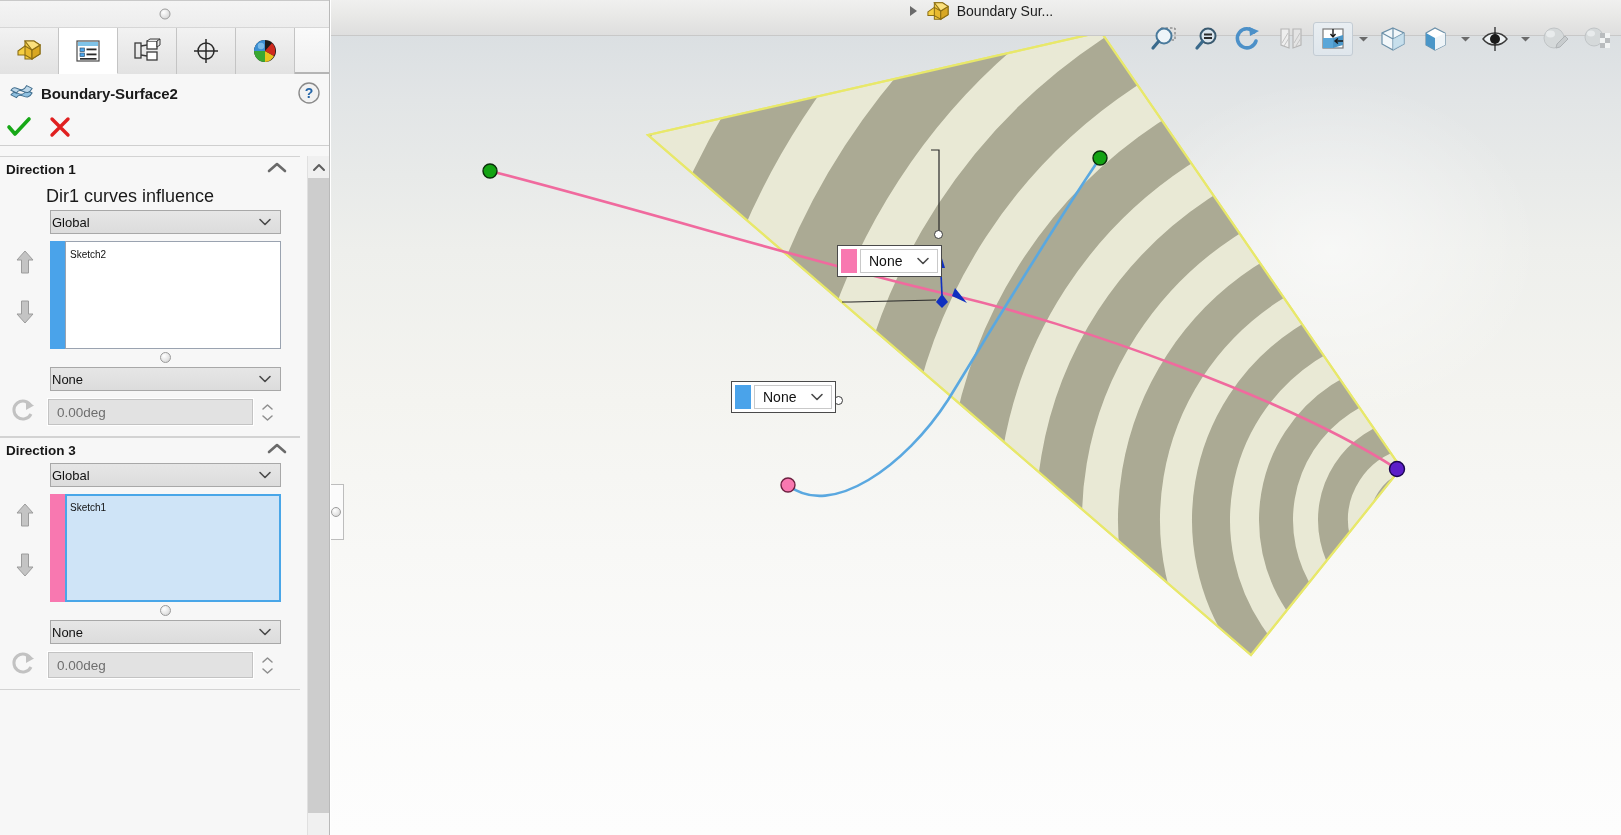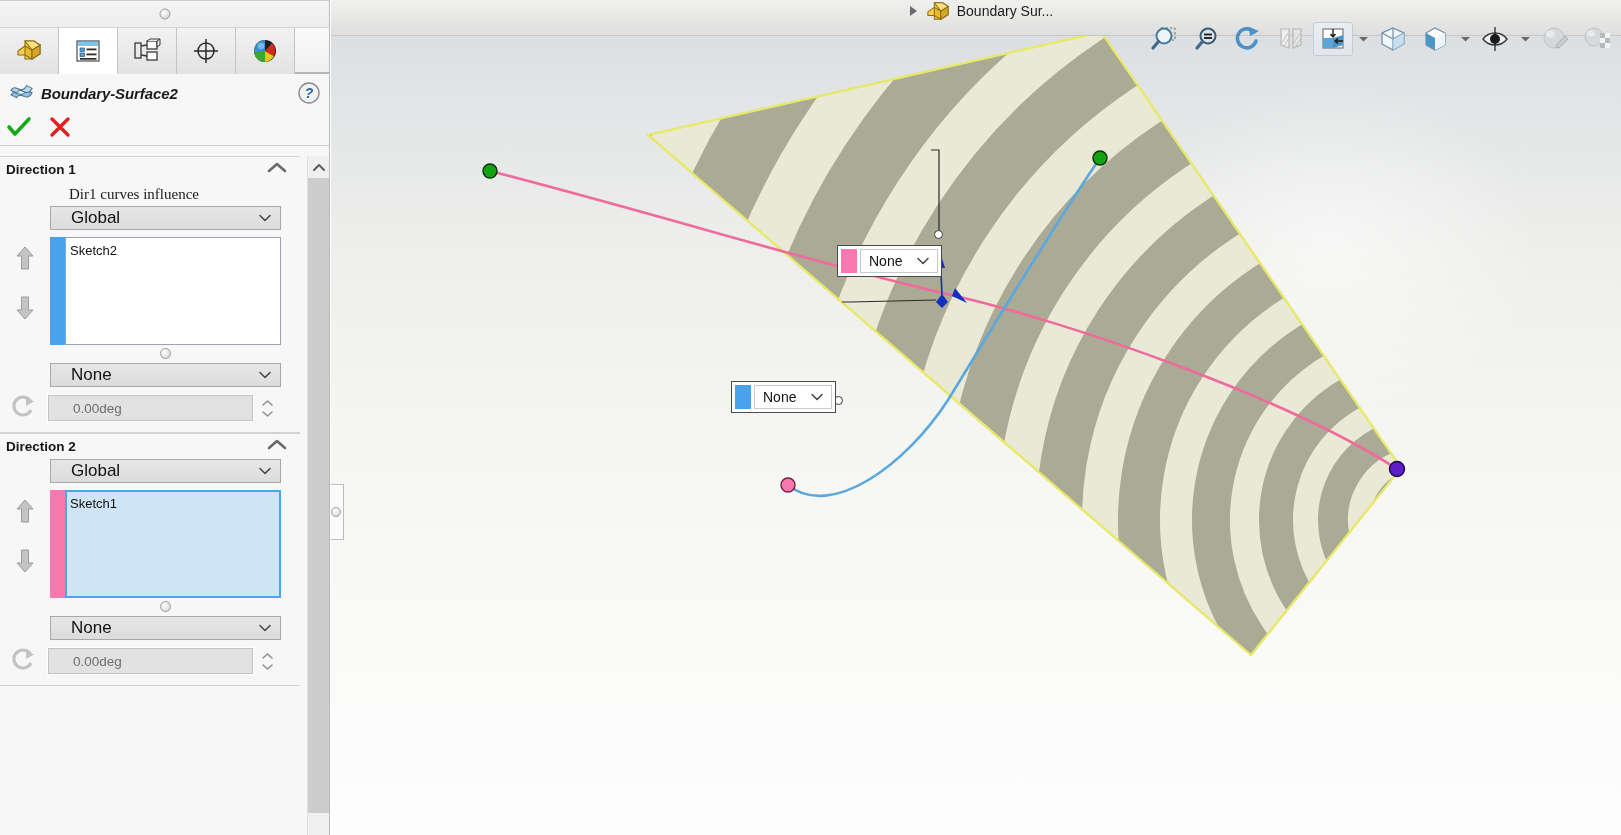--- a/index.html
+++ b/index.html
@@ -68,21 +68,20 @@
     background: linear-gradient(to bottom,#fafafa,#f0f0f0);
     border-bottom: 1px solid #b5b5b5;
   }
 
   
   .title-row {
     display: flex; align-items: center;
     height: 38px;
     padding: 0 8px 0 9px;
     background: #f7f7f7;
-    font-style: italic;
   }
   .title-icon { width: 26px; height: 22px; margin-right: 6px; flex: none; }
   .title-text {
     font-size: 15px; font-weight: bold; color: #1a1a1a;
     letter-spacing: -0.1px;
     white-space: nowrap;
   }
   .help-btn {
     margin-left: auto;
     width: 24px; height: 24px;
@@ -127,40 +126,39 @@
   }
   .section-title {
     font-size: 13.5px; font-weight: bold; color: #161616;
   }
   .collapse-chev {
     margin-left: auto; margin-right: 12px;
     cursor: pointer;
   }
 
   .sub-label {
-    font-size: 15px;
+    font-size: 18px;
     color: #1a1a1a;
-    padding: 4px 0 3px 69px;
-    font-family: Liberation Serif, serif;
+    padding: 4px 0 3px 46px;
   }
 
   
   .combo {
     position: relative;
     margin-left: 50px;
     width: 231px;
     height: 24px;
     background: linear-gradient(to bottom,#e6e6e6,#dcdcdc);
     border: 1px solid #a8a8a8;
     display: flex; align-items: center;
     cursor: pointer;
   }
   .combo-text {
-    font-size: 17px; color: #111;
-    padding-left: 20px;
+    font-size: 13px; color: #111;
+    padding-left: 1px;
   }
   .combo-arrow {
     position: absolute; right: 8px; top: 50%;
     transform: translateY(-50%);
   }
 
   
   .listrow {
     display: flex;
     margin-top: 7px;
@@ -179,21 +177,21 @@
     position: absolute;
     left: 0; top: 0;
     width: 15px; height: 100%;
   }
   .listbox {
     margin-left: 15px;
     width: 216px;
     height: 108px;
     background: #ffffff;
     border: 1px solid #9aa3b0;
-    font-size: 13px;
+    font-size: 10px;
     color: #111;
     padding: 4px 0 0 4px;
     overflow: hidden;
     cursor: text;
   }
   .listbox.selected {
     background: #cfe4f7;
     border: 2px solid #49a6e8;
     padding: 3px 8px 0 3px;
   }
@@ -215,21 +213,21 @@
     margin-top: 6px;
     padding-left: 8px;
   }
   .rot-icon { width: 32px; flex: none; margin-right: 8px; }
   .angle-input {
     width: 205px; height: 26px;
     background: #e2e2e2;
     border: 1px solid #c3c3c3;
     outline: 1px solid #ffffff;
     display: flex; align-items: center;
-    padding-left: 24px;
+    padding-left: 8px;
     font-size: 13.5px;
     color: #6e6e6e;
     cursor: text;
   }
   .spinner {
     width: 22px; height: 26px;
     display: flex; flex-direction: column;
     align-items: center; justify-content: center;
     gap: 3px;
     margin-left: 3px;
@@ -540,21 +538,21 @@
                   <path d="M2 2 L6.5 6 L11 2" fill="none" stroke="#8e8e8e" stroke-width="1.5" stroke-linecap="round" stroke-linejoin="round"></path>
                 </svg>
             </div>
           </div>
 
           <div class="section-end"></div>
         </div>
 
         <div>
           <div class="section-header">
-            <span class="section-title">Direction 2</span>
+            <span class="section-title">Direction 3</span>
             <span class="collapse-chev">
               <svg width="22" height="14" viewBox="0 0 22 14">
                 <path d="M3 10 L11 3 L19 10" fill="none" stroke="#6a6a6a" stroke-width="2.6" stroke-linecap="round" stroke-linejoin="round"></path>
               </svg>
             </span>
           </div>
 
 
           <div class="combo">
             <span class="combo-text">Global</span>

